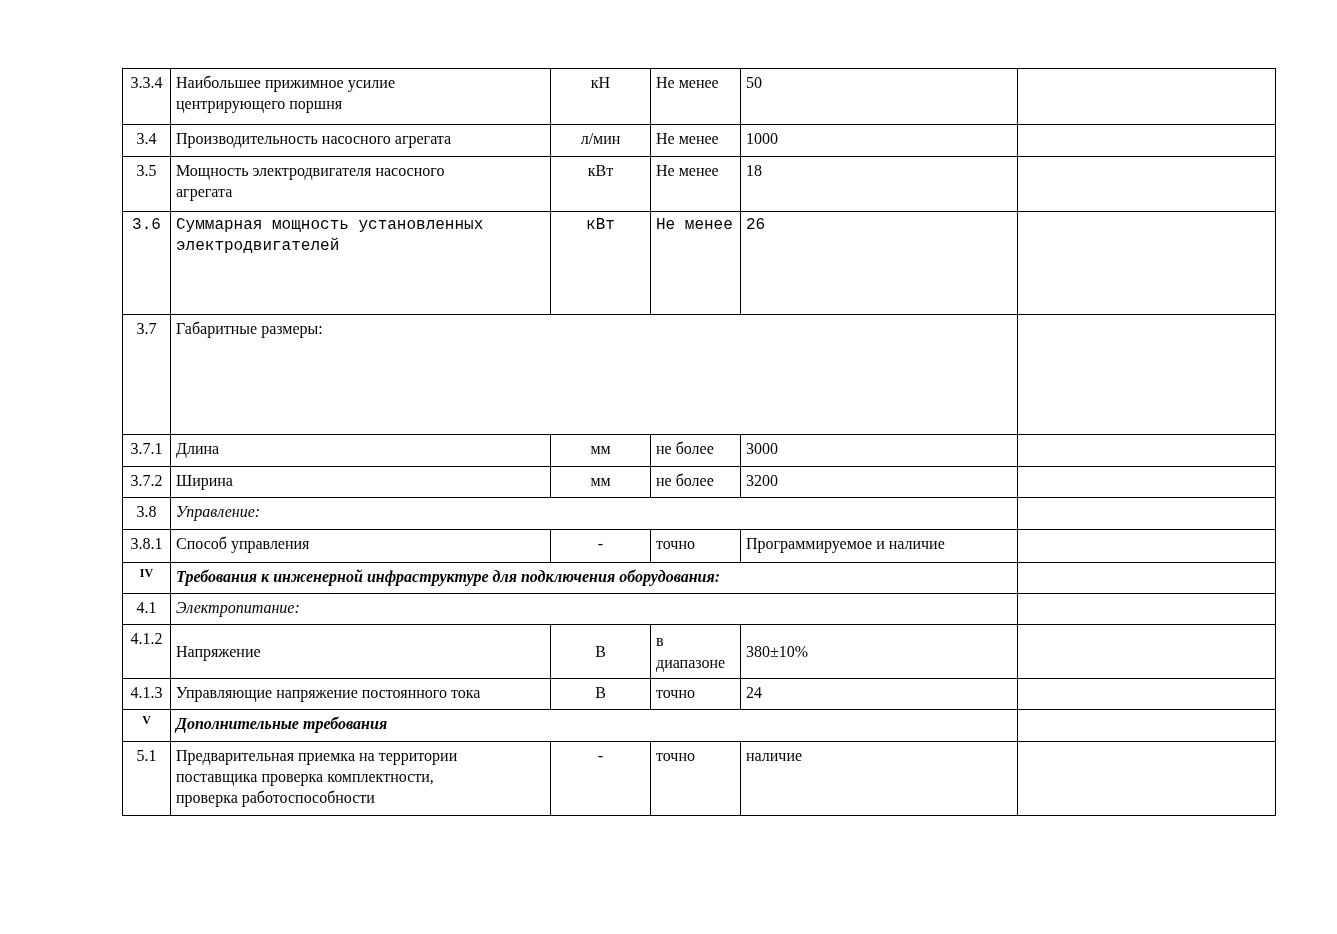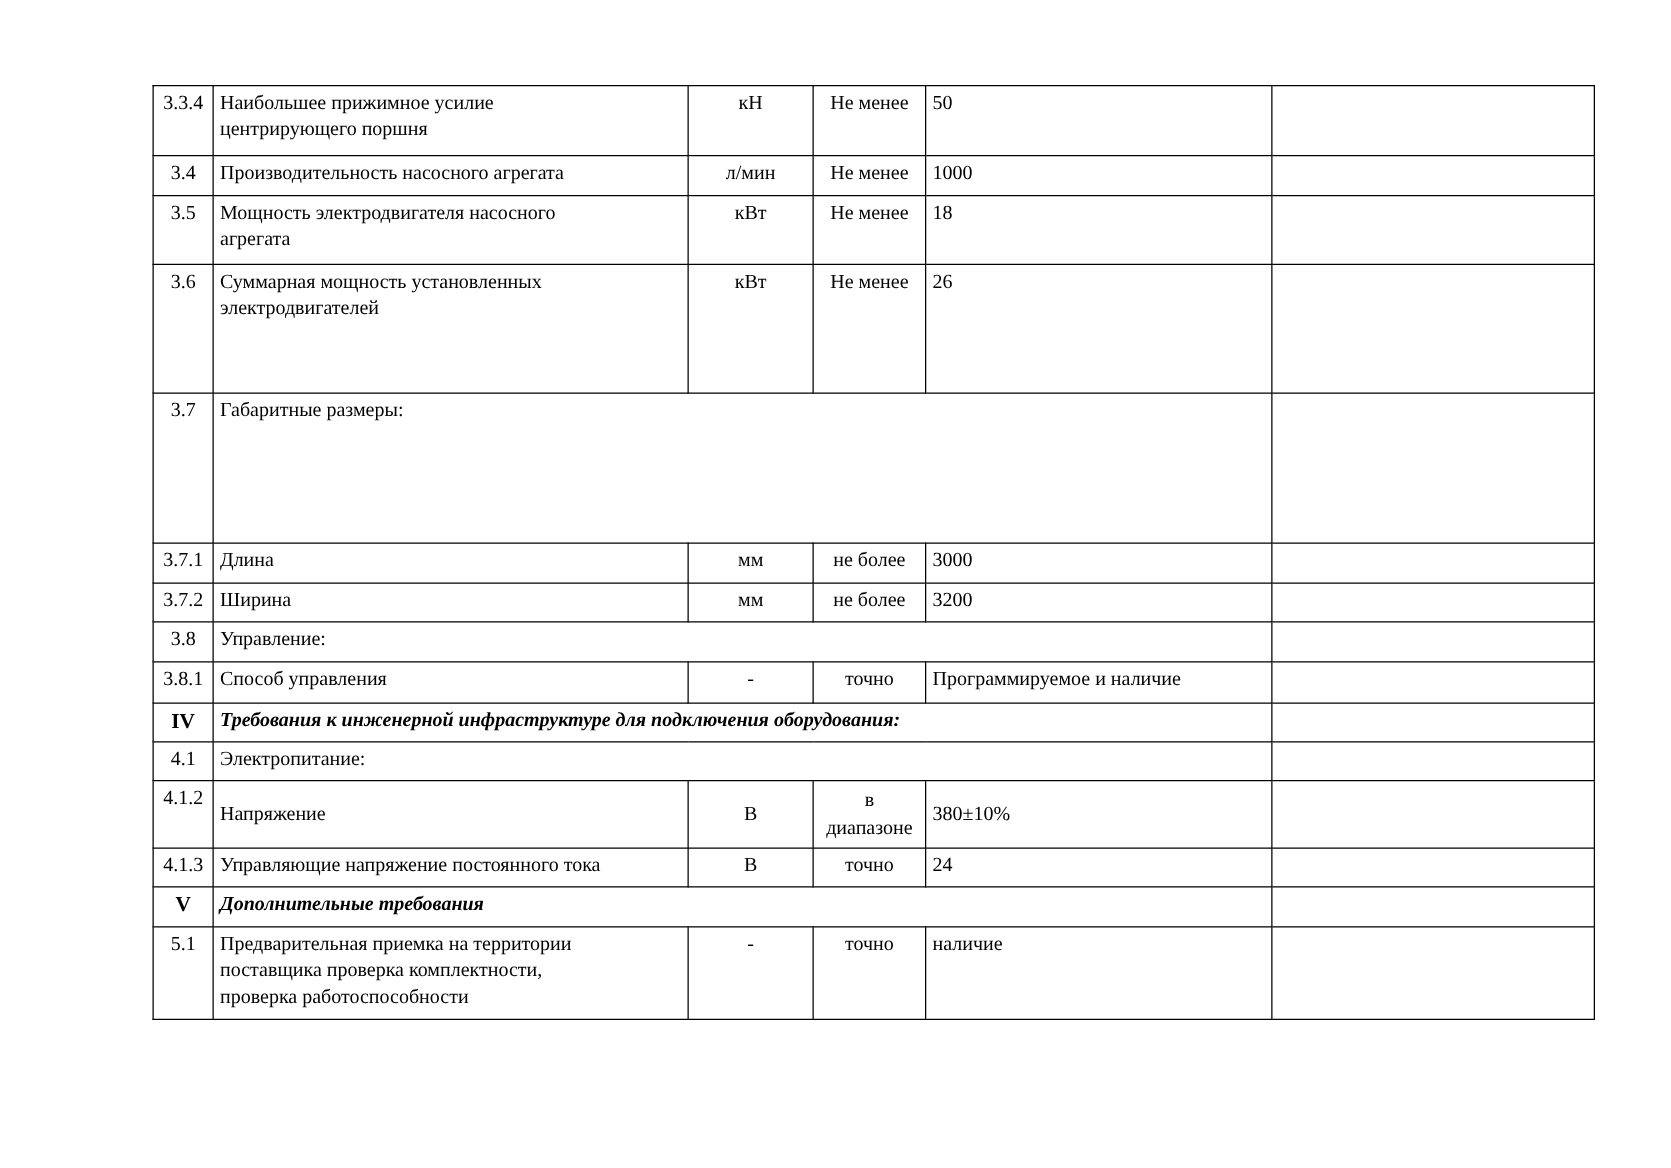--- a/index.html
+++ b/index.html
@@ -32,45 +32,46 @@
     padding: 3px 5px;
     overflow: hidden;
   }
   td.cell-num {
     text-align: center;
     font-size: 13px;
     padding-top: 5px;
   }
   td.cell-num.bold {
     font-weight: 700;
-    font-size: 17px;
+    font-size: 12px;
     text-align: center;
   }
   td.cell-desc {
     text-align: left;
     white-space: pre-line;
     padding-left: 7px;
   }
   td.cell-unit {
     text-align: center;
   }
   td.cell-req {
-    text-align: center;
+    text-align: left;
   }
   td.cell-value {
     text-align: left;
     padding-left: 6px;
   }
   td.cell-note {
     
   }
   td.section-normal {
     font-style: normal;
   }
   td.section-italic {
+    font-style: italic;
   }
   td.section-bold-italic {
     font-style: italic;
     font-weight: 700;
   }
   tr.valign-middle td {
     vertical-align: middle;
   }
   tr.valign-middle td.cell-num {
     vertical-align: top;
@@ -109,21 +110,21 @@
         </tr>
         <tr style="height: 55px;">
           <td class="cell-num">3.5</td>
           <td class="cell-desc">Мощность электродвигателя насосного
 агрегата</td>
           <td class="cell-unit">кВт</td>
           <td class="cell-req">Не менее</td>
           <td class="cell-value">18</td>
           <td class="cell-note"></td>
         </tr>
-        <tr style="height: 103px;">
+        <tr style="height: 103px; font-family: Liberation Mono, monospace;">
           <td class="cell-num">3.6</td>
           <td class="cell-desc">Суммарная мощность установленных
 электродвигателей</td>
           <td class="cell-unit">кВт</td>
           <td class="cell-req">Не менее</td>
           <td class="cell-value">26</td>
           <td class="cell-note"></td>
         </tr>
         <tr style="height: 120px; padding-left: 28px;">
           <td class="cell-num">3.7</td>

